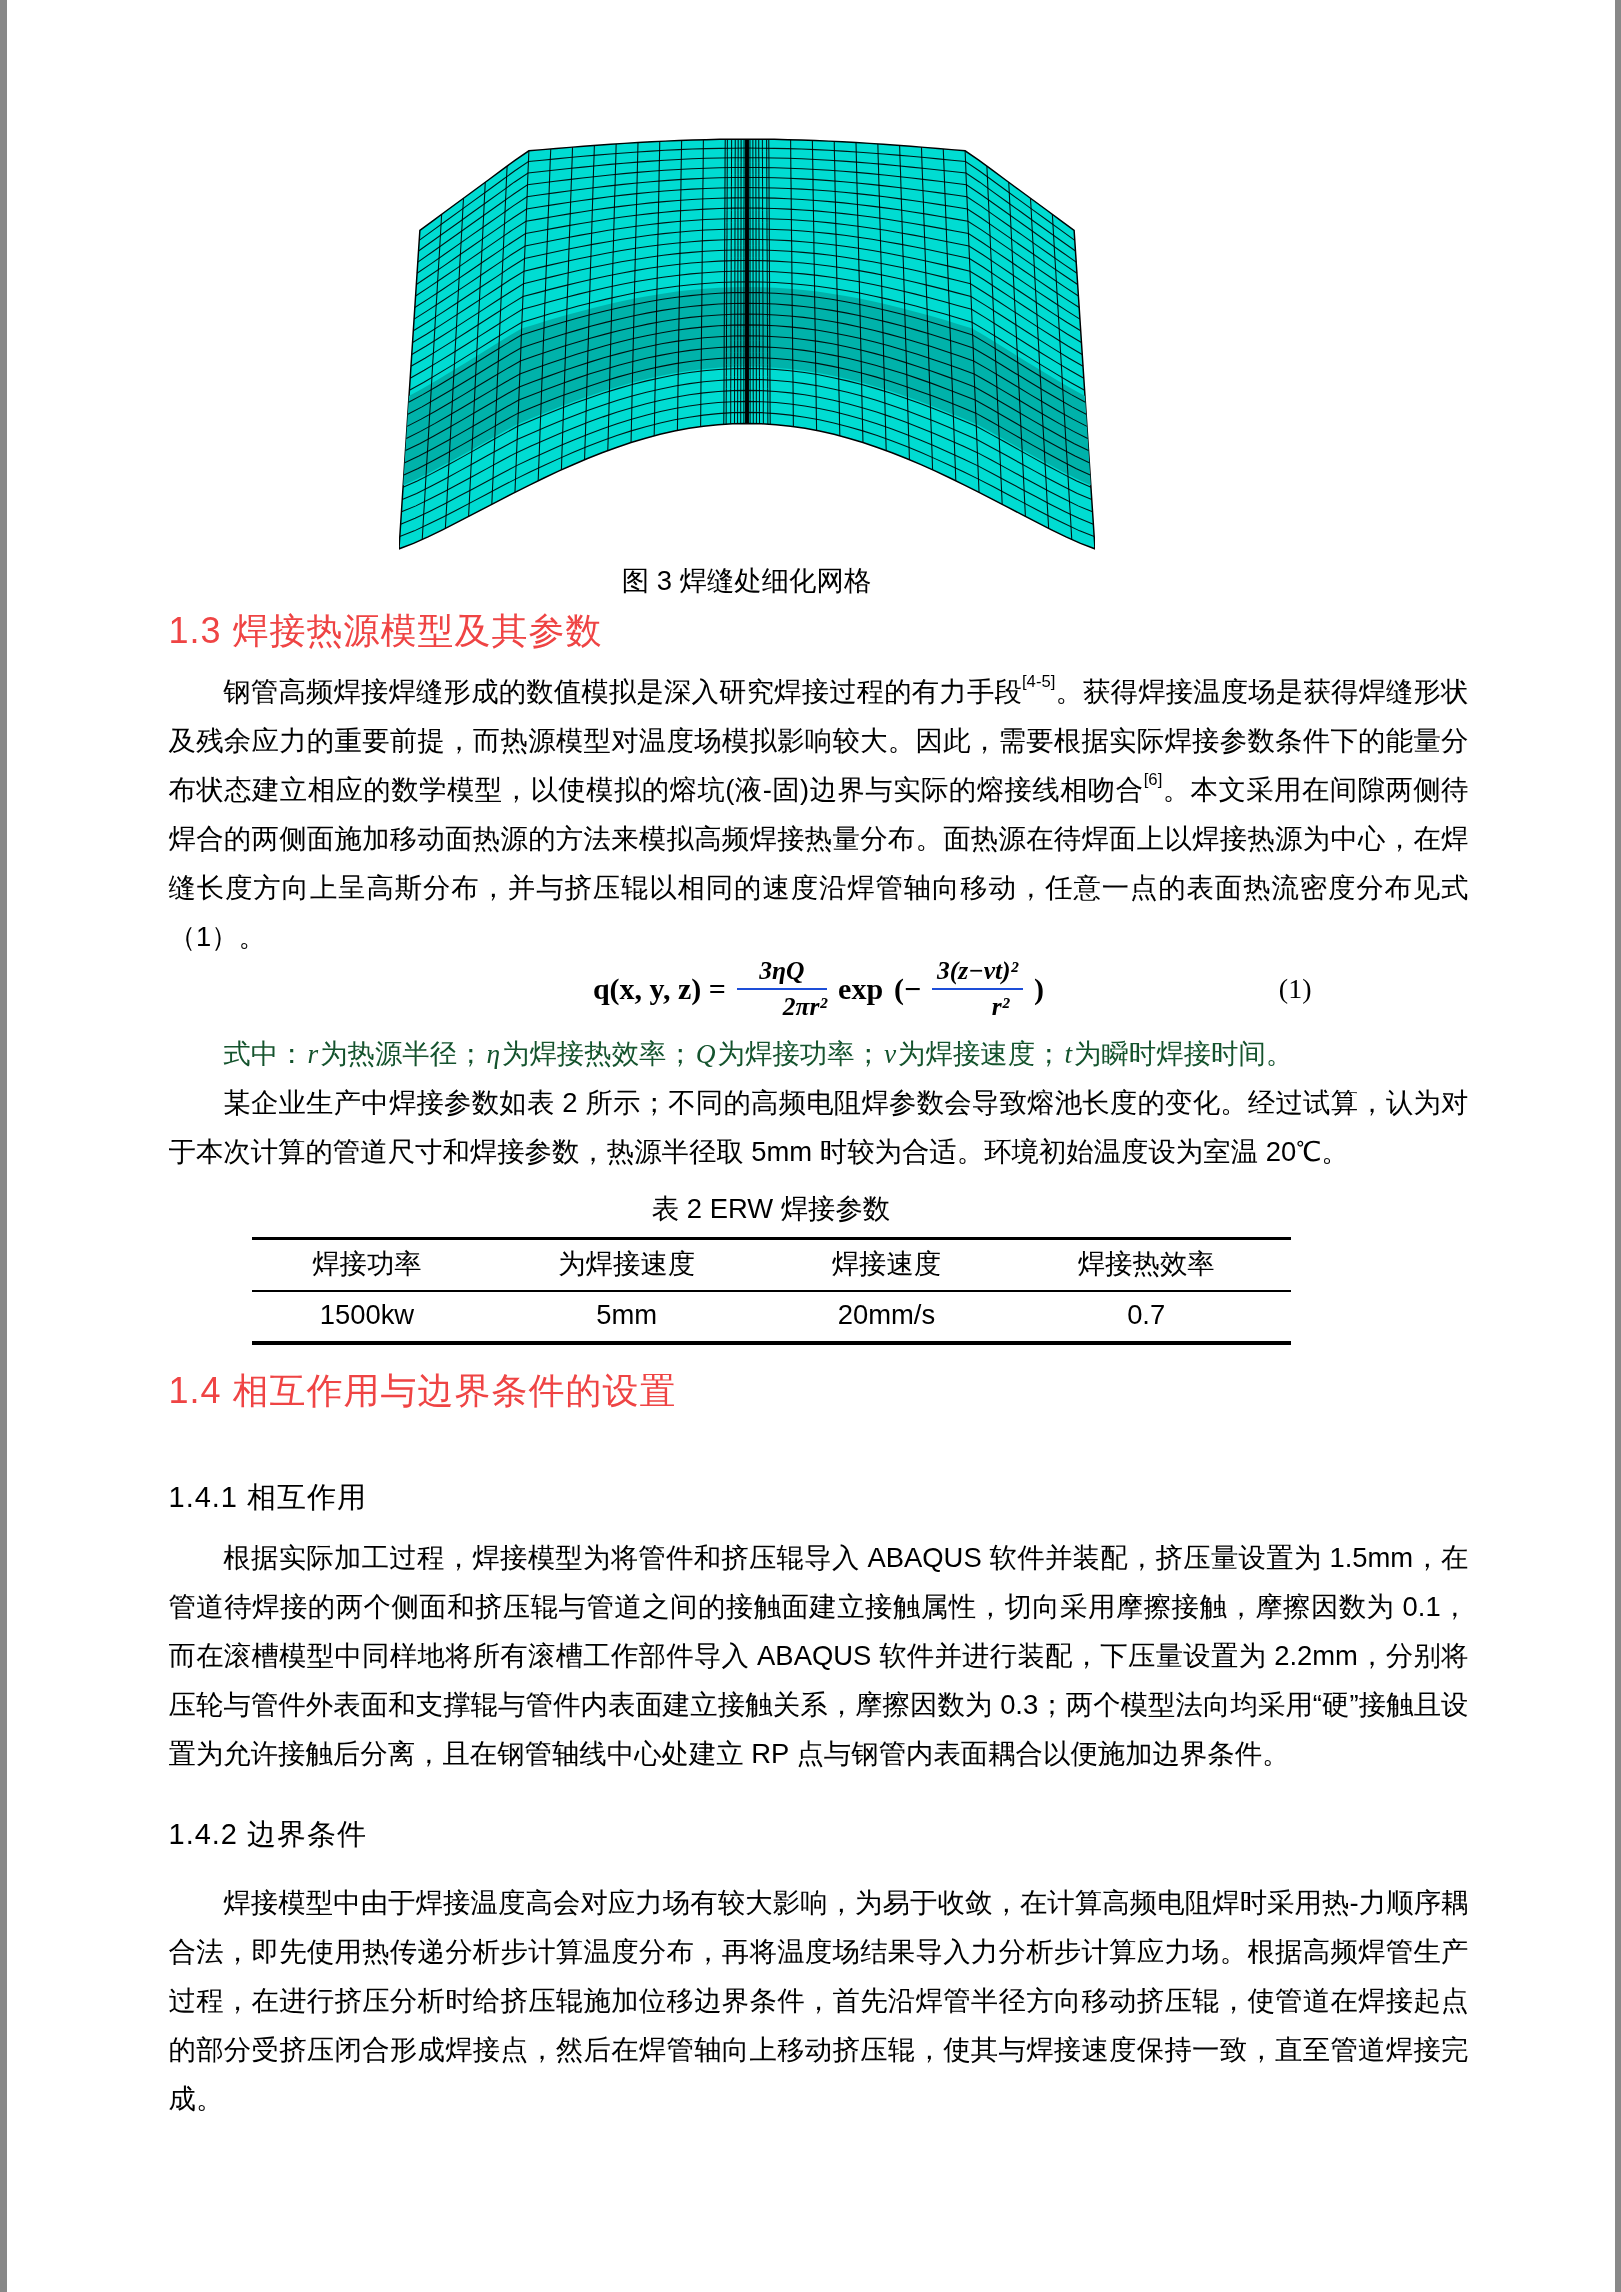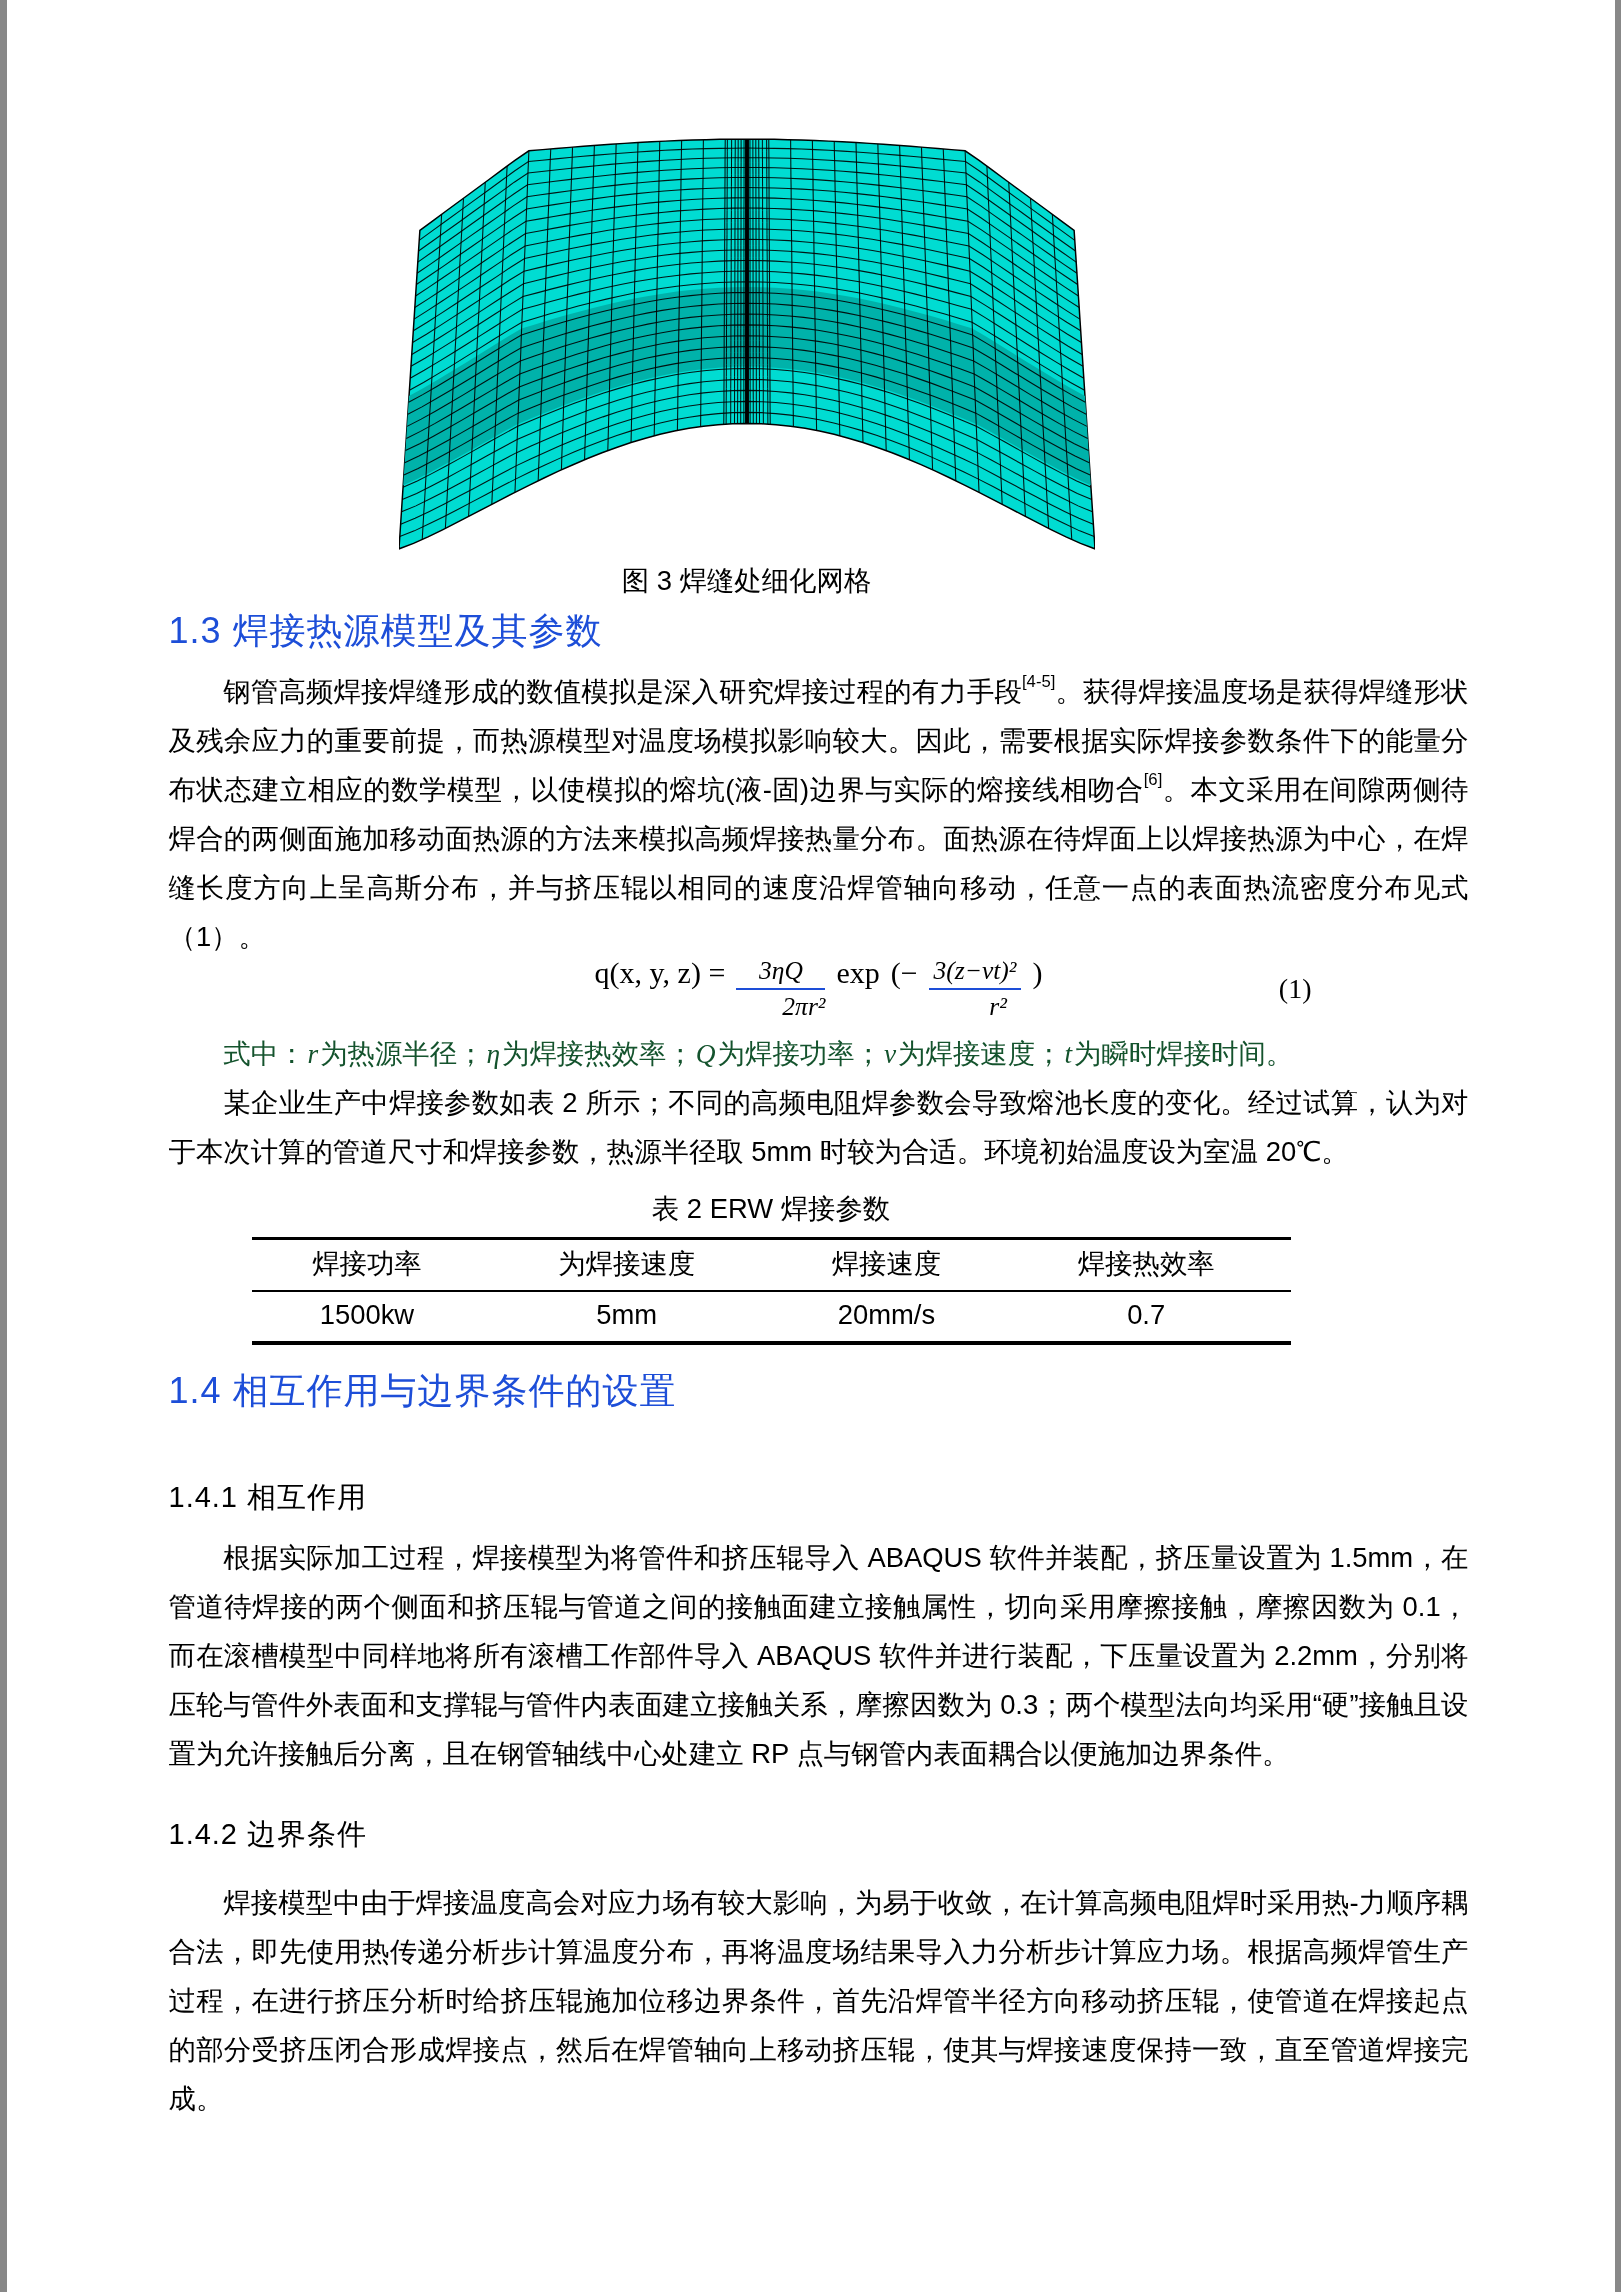--- a/index.html
+++ b/index.html
@@ -15,40 +15,40 @@
   .figure-wrap{
     position:absolute;left:392px;top:137px;width:696px;height:417px;
   }
   .figure-wrap svg{display:block;width:696px;height:417px;}
   .fig-caption{
     position:absolute;left:392px;top:561px;width:696px;
     text-align:center;font-size:27.4px;line-height:39px;color:#000;
   }
   .h-major{
     position:absolute;left:162px;width:1299px;
-    font-size:36px;line-height:45px;font-weight:500;color:#1d4ed8;
+    font-size:36px;line-height:45px;font-weight:500;color:#ef4444;
     letter-spacing:1px;
   }
   .h-minor{
     position:absolute;left:162px;width:1299px;
     font-size:29px;line-height:39px;font-weight:500;color:#000;
     letter-spacing:1px;
   }
   .para{
     position:absolute;left:162px;width:1300px;
     font-size:27.4px;line-height:49px;
     text-align:justify;text-indent:2em;color:#000;
   }
   .para sup{font-size:16.7px;line-height:0;vertical-align:13.7px;}
   .eq-row{
     position:absolute;left:162px;top:953px;width:1300px;height:71px;
     display:flex;align-items:center;justify-content:center;
     font-family:"Liberation Serif",serif;font-size:30px;color:#000;
   }
-  .eq-main{display:inline-flex;gap:11px;}
+  .eq-main{display:inline-flex;align-items:center;gap:11px;font-weight:bold;}
   .eq-var{font-style:italic;}
   .eq-frac{display:inline-block;text-align:center;font-size:25.5px;line-height:1.15;vertical-align:middle;}
   .eq-frac .num{display:block;border-bottom:2px solid #1d4ed8;padding:0 4.9px 2px;}
   .eq-frac .den{display:block;padding-top:2px;margin-left:46px;}
   .eq-number{
     position:absolute;right:157px;top:50%;transform:translateY(-50%);
     font-family:"Liberation Serif",serif;font-size:28px;
   }
   .where-line{
     position:absolute;left:162px;top:1029px;width:1300px;

